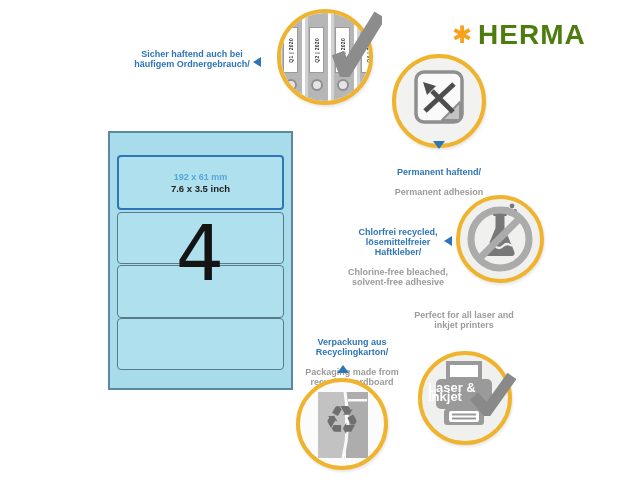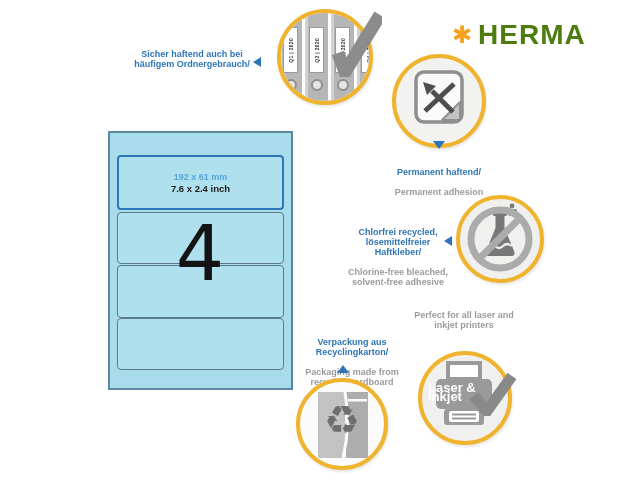--- a/index.html
+++ b/index.html
@@ -65,21 +65,21 @@
 <div id="canvas">
 
   <div class="abs" id="logo">
     <span class="ast">✱</span>
     <span class="brand">HERMA</span>
   </div>
 
   <div class="abs" id="sheet">
     <div class="lab" id="lab1">
       <span class="mm">192 x 61 mm</span>
-      <span class="inch">7.6 x 2.4 inch</span>
+      <span class="inch">7.6 x 3.5 inch</span>
     </div>
     <div class="lab lab-plain" id="lab2"></div>
     <div class="lab lab-plain" id="lab3"></div>
     <div class="lab lab-plain" id="lab4"></div>
   </div>
   <div class="abs" id="count">4</div>
 
   <div class="abs feat" id="f-secure">
     <div class="de">Sicher haftend auch bei
 häufigem Ordnergebrauch/</div>

